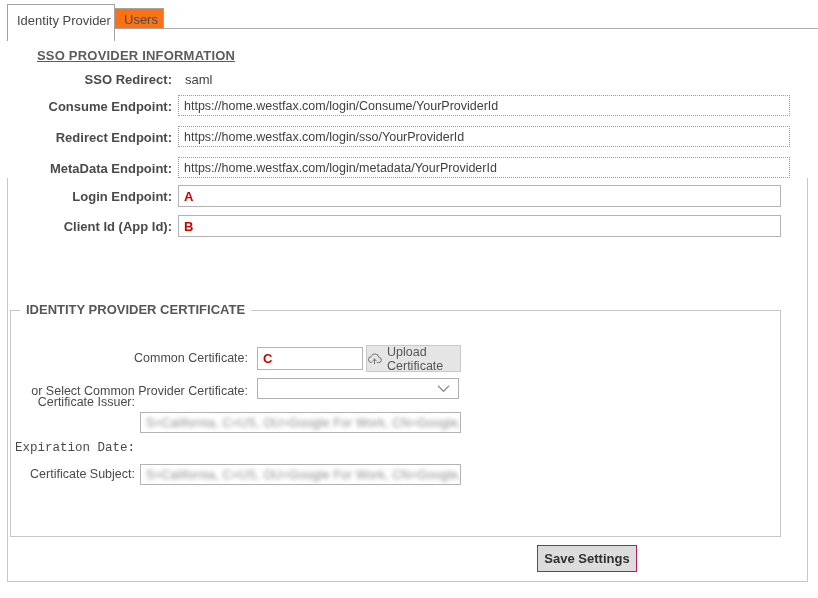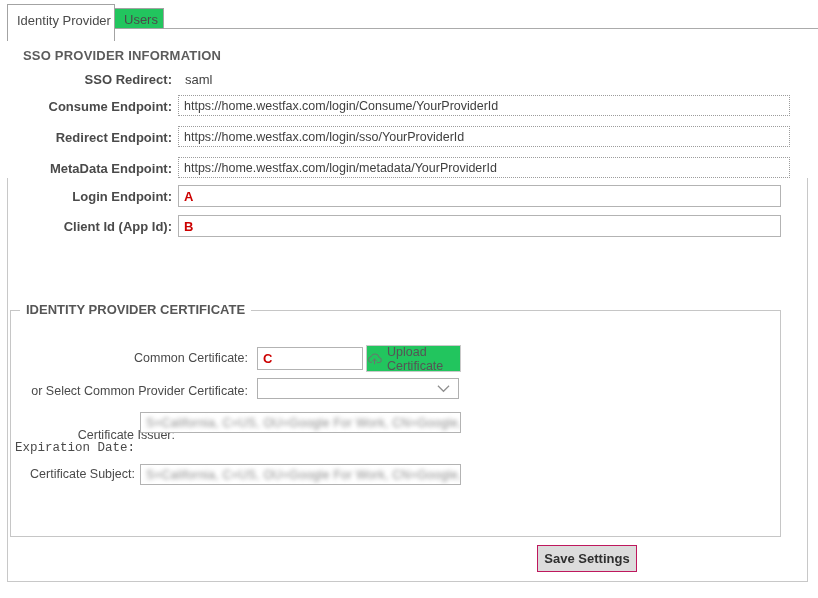--- a/index.html
+++ b/index.html
@@ -8,21 +8,21 @@
     font-family:"Liberation Sans", sans-serif;color:#3f3f3f;padding-left:44px;
   }
   .abs{position:absolute;box-sizing:border-box;}
 
   
   .tab-active{
     background:#fff;border:1px solid #a3a3a3;border-bottom:none;z-index:3;
     font-size:13px;color:#4a4a4a;padding:8px 0 0 9px;
   }
   .tab-inactive{
-    background:#22c55e;border:1px solid #a3a3a3;border-left:none;z-index:2;
+    background:#f97316;border:1px solid #a3a3a3;border-left:none;z-index:2;
     font-size:13px;color:#4a4a4a;padding:3px 0 0 9px;
   }
   .tab-baseline{border-top:1px solid #ababab;z-index:1;}
 
   
   .heading{font-size:13px;font-weight:bold;color:#5c5c5c;letter-spacing:.2px;}
   .lbl-b{font-size:13px;font-weight:bold;color:#4a4a4a;text-align:right;}
   .lbl{font-size:12.5px;color:#4a4a4a;text-align:right;}
   .val{font-size:13px;color:#3f3f3f;}
 
@@ -38,21 +38,21 @@
   .blurred{filter:blur(2px);color:#8a8a8a;font-size:12px;letter-spacing:.3px;}
 
   
   .panel{border:1px solid #c8c8c8;border-top:none;z-index:0;}
   .fieldset{border:1px solid #c6c6c6;z-index:0;}
   .legend{background:#fff;font-size:13px;font-weight:bold;color:#565656;padding:0 6px;z-index:1;}
 
   
   .btn{display:flex;align-items:center;justify-content:center;cursor:pointer;
        font-family:"Liberation Sans",sans-serif;box-sizing:border-box;position:absolute;}
-  .btn-upload{background:#22c55e;border:1px solid #c9c9c9;color:#555;font-size:12.5px;gap:5px;}
+  .btn-upload{background:#e5e5e5;border:1px solid #c9c9c9;color:#555;font-size:12.5px;gap:5px;}
   .btn-savecert{background:#e3e3e3;border:1px solid #9b9b9b;color:#2f2f2f;font-size:13px;}
   .btn-savesettings{background:#dcdcdc;border:1px solid #be185d;color:#2f2f2f;font-size:13px;font-weight:bold;}
 
   
   .sel{background:#fff;border:1px solid #b0b0b0;display:flex;align-items:center;
        justify-content:flex-end;padding-right:8px;}
 </style>
 </head>
 <body>
 
@@ -61,21 +61,21 @@
   <div class="abs tab-active" style="left:7px;top:4px;width:108px;height:37px;">
     <span>Identity Provider</span>
   </div>
   <div class="abs tab-inactive" style="left:115px;top:8px;width:49px;height:21px;">
     <span>Users</span>
   </div>
   <div class="abs tab-baseline" style="left:163px;top:28px;width:655px;height:1px;"></div>
 
   <div class="abs panel" style="left:7px;top:178px;width:801px;height:404px;"></div>
 
-  <div class="abs heading" style="left:23px;top:48px;">SSO PROVIDER INFORMATION</div>
+  <div class="abs heading" style="left:37px;top:48px;text-decoration:underline;">SSO PROVIDER INFORMATION</div>
 
   <div class="abs lbl-b" style="left:0;top:72px;width:172px;">SSO Redirect:</div>
   <div class="abs val" style="left:185px;top:72px;">saml</div>
 
   <div class="abs lbl-b" style="left:0;top:99px;width:172px;">Consume Endpoint:</div>
   <input class="inp inp-dotted" style="left: 178px; top: 95px; width: 612px; height: 21px;" readonly="" value="https://home.westfax.com/login/Consume/YourProviderId">
 
   <div class="abs lbl-b" style="left:0;top:130px;width:172px;">Redirect Endpoint:</div>
   <input class="inp inp-dotted" style="left: 178px; top: 126px; width: 612px; height: 21px;" readonly="" value="https://home.westfax.com/login/sso/YourProviderId">
 
@@ -106,21 +106,21 @@
   <div class="abs lbl" style="left:0;top:384px;width:248px;">or Select Common Provider Certificate:</div>
   <div class="abs sel" style="left:257px;top:378px;width:202px;height:21px;">
     <span class="val"></span>
     <span style="display:flex;">
       <svg width="13" height="9" viewBox="0 0 14 9">
         <polyline points="1,1.5 7,7.5 13,1.5" fill="none" stroke="#8f8f8f" stroke-width="1.3"></polyline>
       </svg>
     </span>
   </div>
 
-  <div class="abs lbl" style="left:0;top:428px;width:135px;margin-left:40px;">Certificate Issuer:</div>
+  <div class="abs lbl" style="left:0;top:395px;width:135px;">Certificate Issuer:</div>
   <div class="abs inp inp-solid inp-div" style="left:140px;top:412px;width:321px;height:21px;">
     <span class="blurred">S=California, C=US, OU=Google For Work, CN=Google, L=M</span>
   </div>
 
   <div class="abs lbl" style="left:0;top:441px;width:135px;font-family:Liberation Mono, monospace;">Expiration Date:</div>
 
   <div class="abs lbl" style="left:0;top:467px;width:135px;">Certificate Subject:</div>
   <div class="abs inp inp-solid inp-div" style="left:140px;top:464px;width:321px;height:21px;">
     <span class="blurred">S=California, C=US, OU=Google For Work, CN=Google, L=M</span>
   </div>

